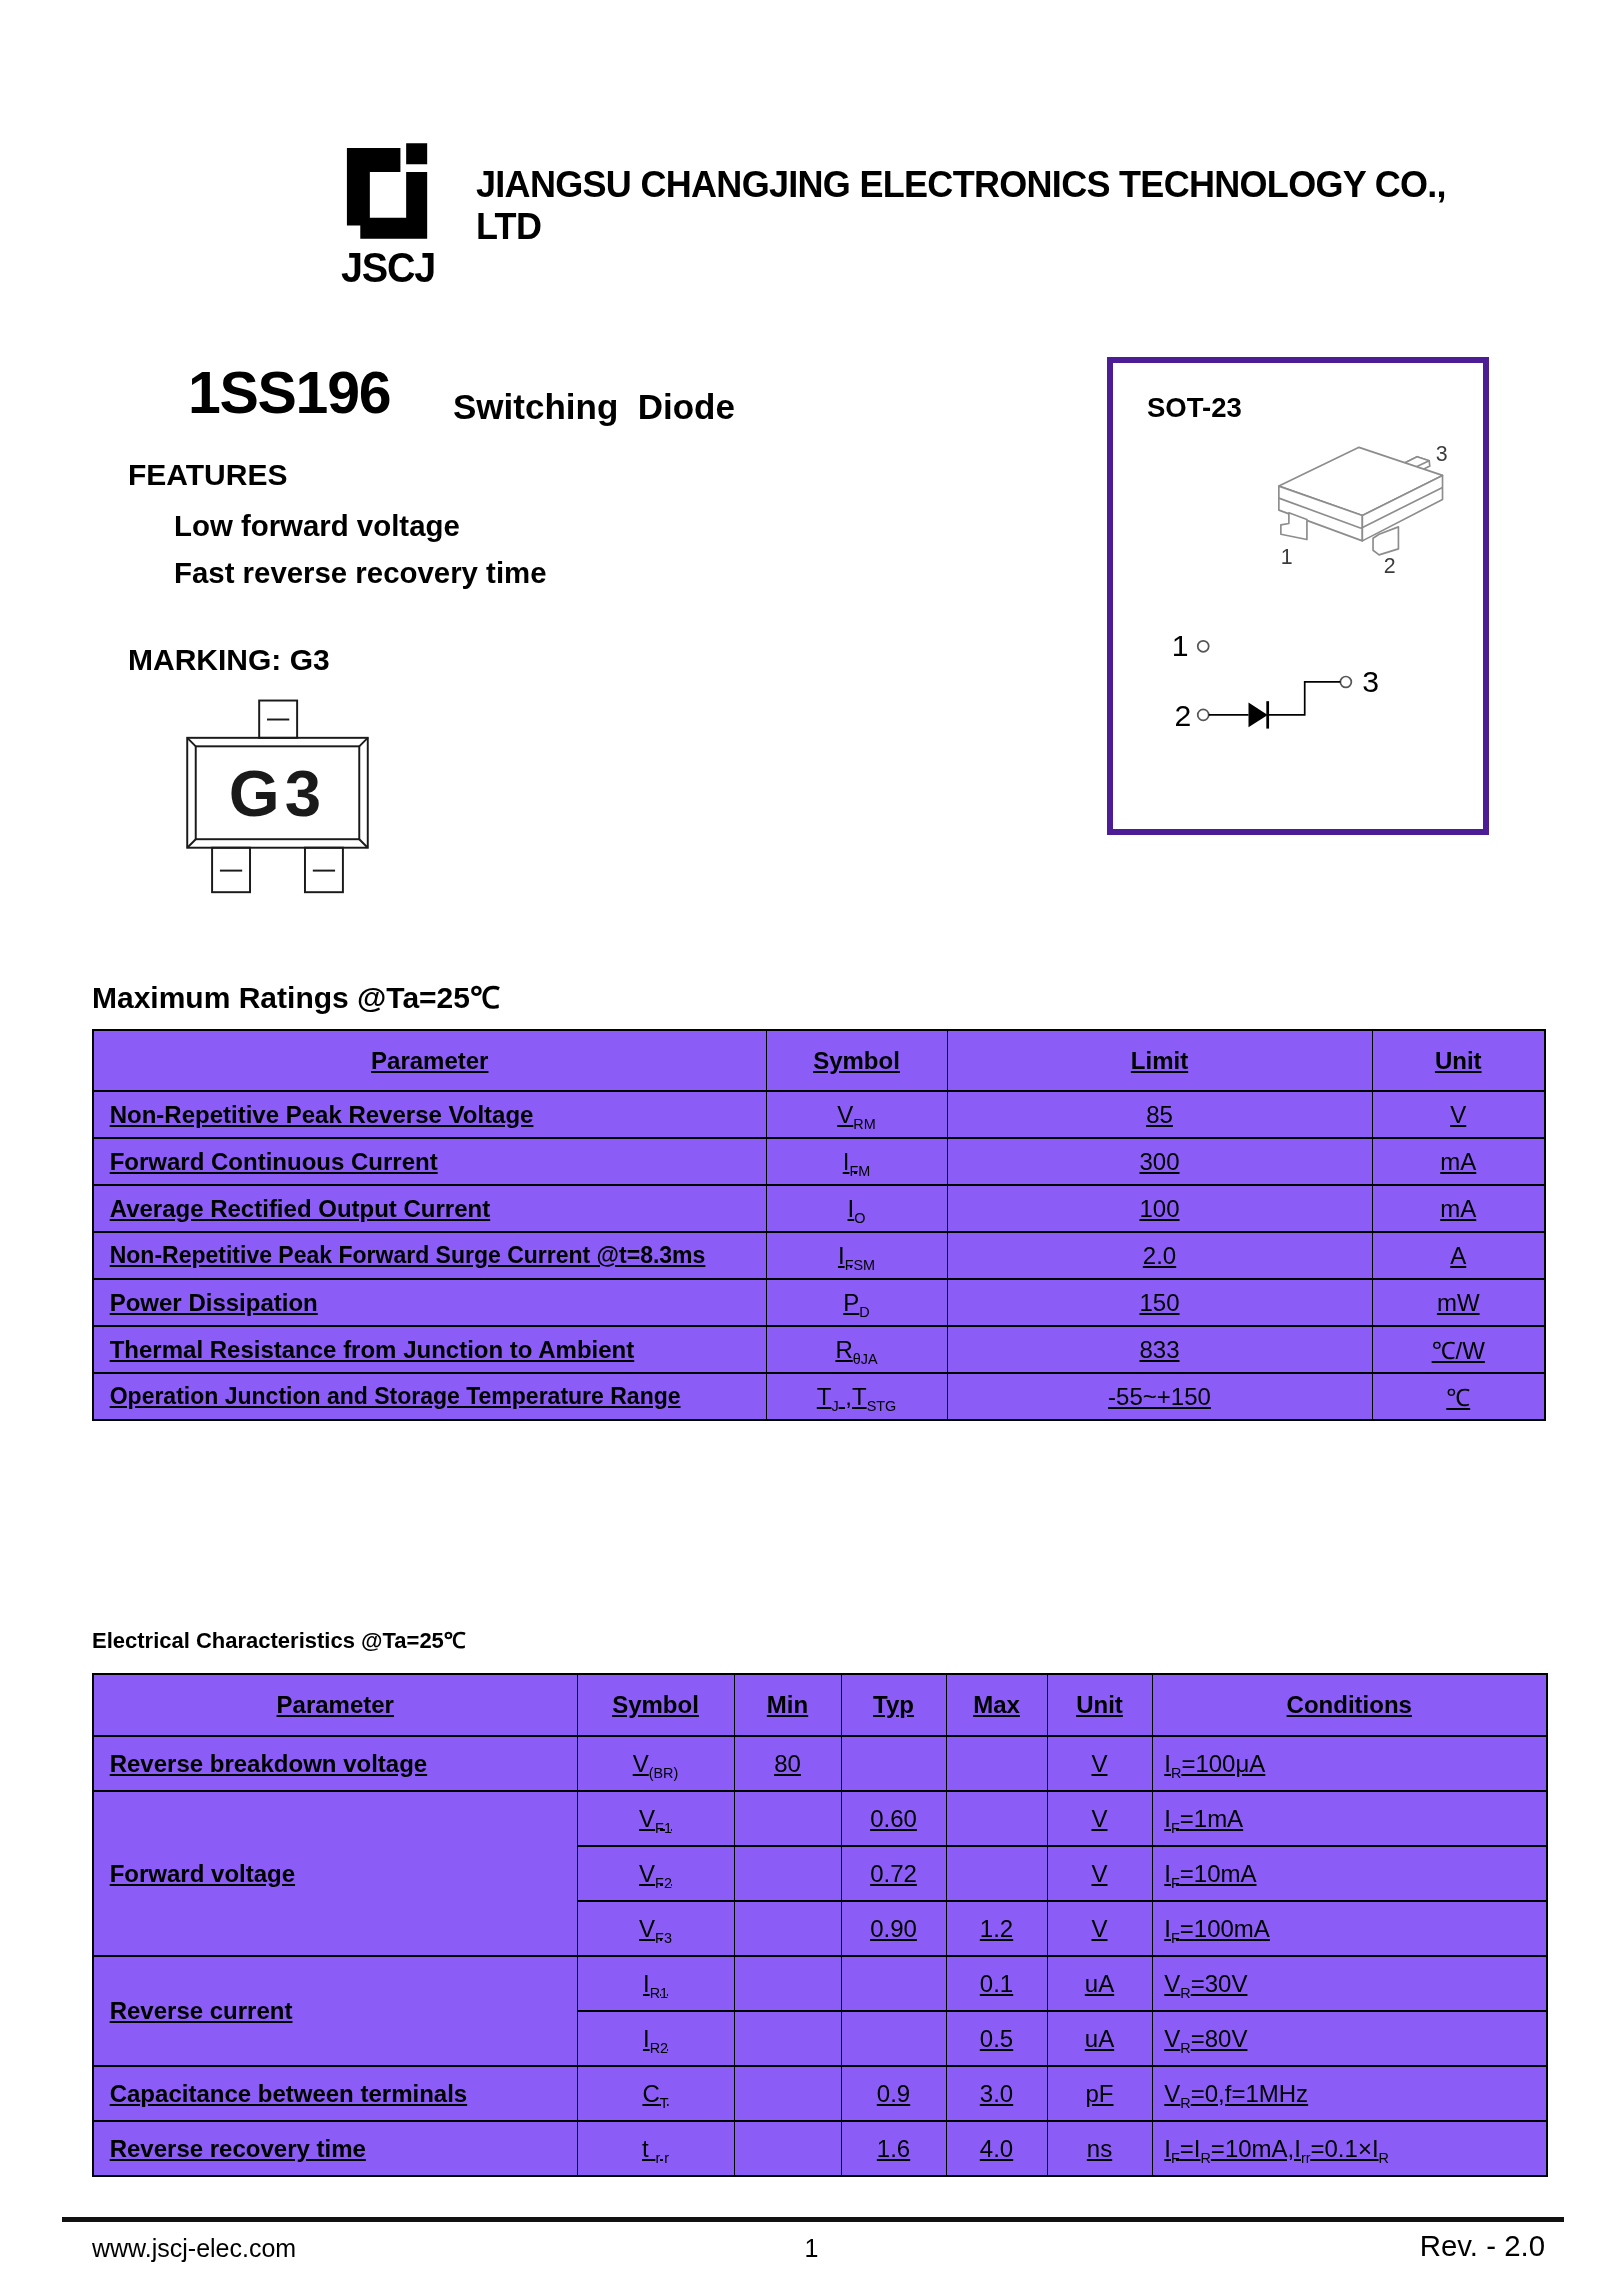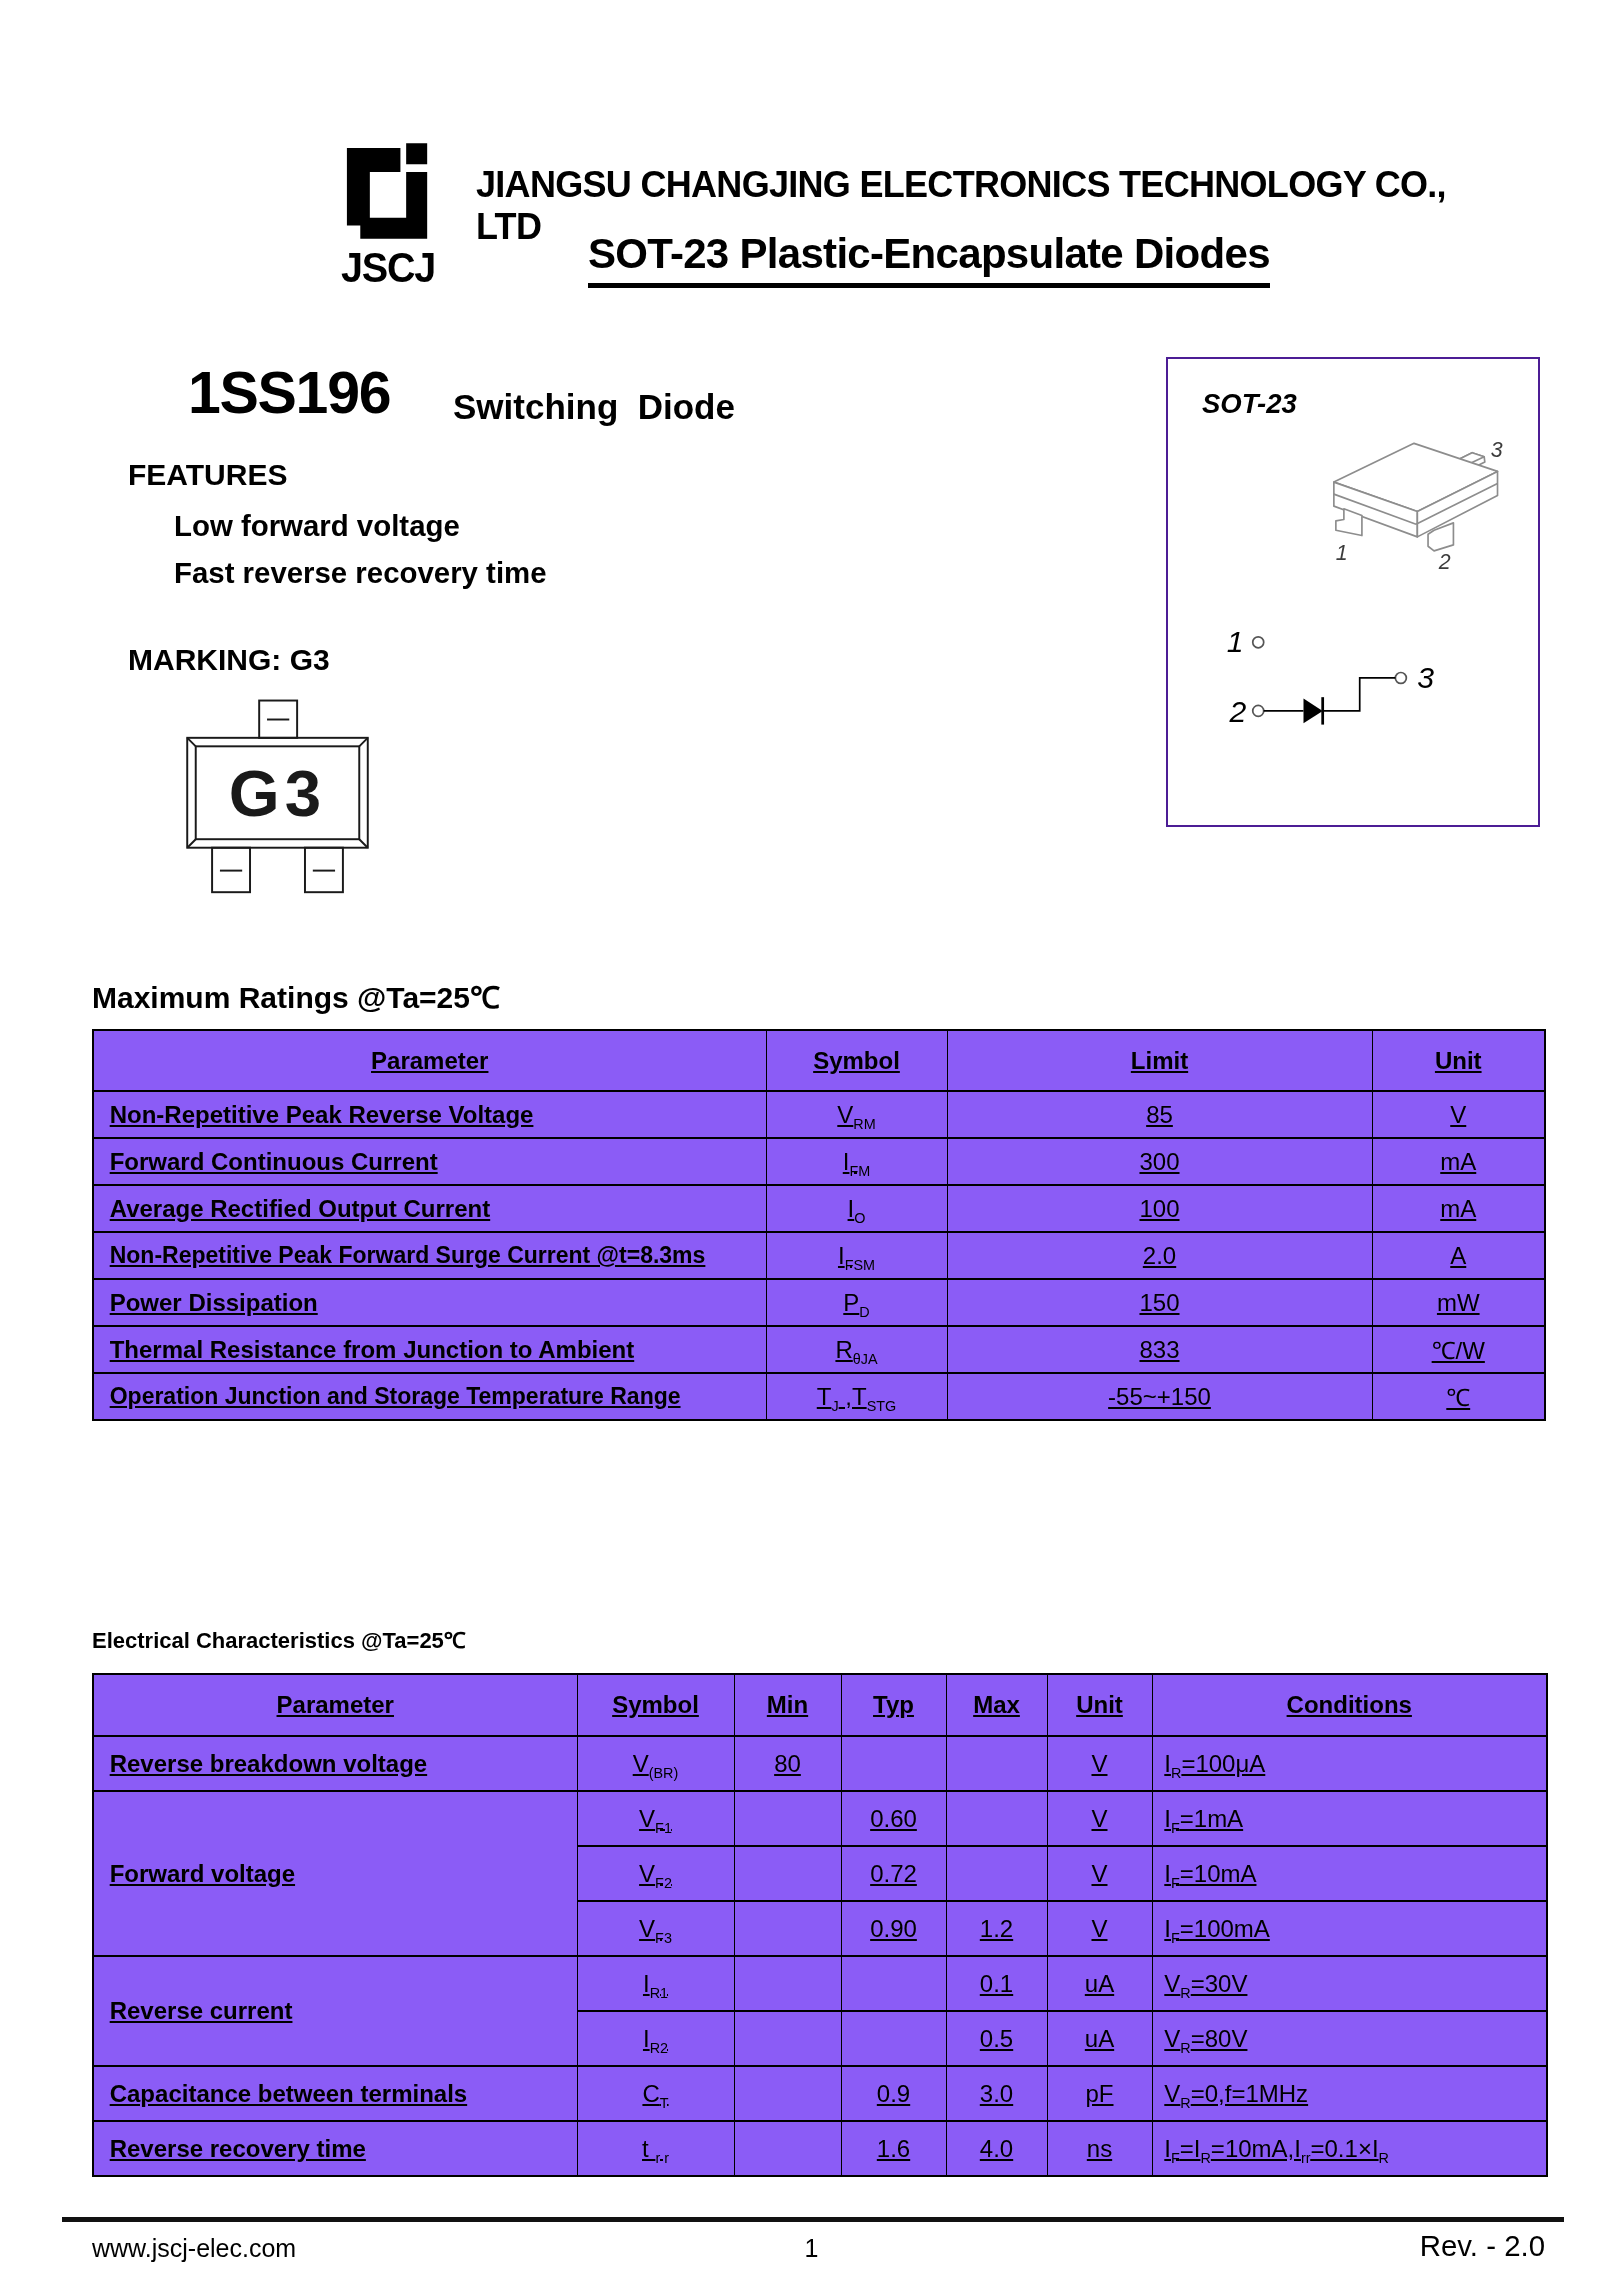--- a/index.html
+++ b/index.html
@@ -17,21 +17,21 @@
   .company{left:476px;top:164px;width:1021px;font-size:36px;font-weight:bold;letter-spacing:-0.7px;}
   .doctitle{left:588px;top:230px;font-size:42px;font-weight:bold;border-bottom:5.2px solid #000;padding-bottom:5.2px;letter-spacing:-0.7px;}
   
   .part{left:188px;top:359px;font-size:59px;font-weight:bold;letter-spacing:-1.3px;}
   .ptype{left:453px;top:387px;font-size:35px;font-weight:bold;}
   .features-h{left:128px;top:458px;font-size:30px;font-weight:bold;}
   .feature-1{left:174px;top:509px;font-size:29.4px;font-weight:bold;}
   .feature-2{left:174px;top:556px;font-size:29.4px;font-weight:bold;}
   .marking-h{left:128px;top:643px;font-size:30px;font-weight:bold;}
   
-  .sotbox{left:1166px;top:357px;width:370px;height:466px;border:2px solid #4c1d95;font-style:italic;}
+  .sotbox{left:1107px;top:357px;width:370px;height:466px;border:6px solid #4c1d95;}
   .sotbox-label{position:absolute;left:34px;top:29px;font-size:27.5px;font-weight:bold;}
   .sot3d{position:absolute;left:128px;top:71px;}
   .schematic{position:absolute;left:47px;top:260px;}
   
   .sec1-h{left:92px;top:976px;font-size:30px;font-weight:bold;}
   .sec2-h{left:92px;top:1624px;font-size:22px;font-weight:bold;}
   
   table.spec{border-collapse:collapse;table-layout:fixed;position:absolute;background:#8b5cf6;text-decoration:underline;}
   table.spec{border:2px solid #000;}
   table.spec th, table.spec td{
@@ -62,21 +62,20 @@
   <div class="abs logo">
     <svg class="logo-glyph" width="86" height="97" viewBox="0 0 90 101">
       <path d="M2,5 H58 V30 H26 V86 H2 Z" fill="#000"></path>
       <path d="M64,0 H86 V22 H64 Z" fill="#000"></path>
       <path d="M64,30 H86 V100 H16 V78 H64 Z" fill="#000"></path>
     </svg>
     <div class="logo-text">JSCJ</div>
   </div>
 
   <div class="abs company">JIANGSU CHANGJING ELECTRONICS TECHNOLOGY CO., LTD</div>
-  <div class="abs doctitle">SOT-23 Plastic-Encapsulate Diodes</div>
 
   <div class="abs part">1SS196</div>
   <div class="abs ptype pre">Switching  Diode</div>
 
   <div class="abs features-h">FEATURES</div>
   <div class="abs feature-1">Low forward voltage</div>
   <div class="abs feature-2">Fast reverse recovery time</div>
 
   <div class="abs marking-h">MARKING: G3</div>
   <svg class="abs" style="left:182px;top:699px;" width="191" height="198" viewBox="0 0 292 302">

